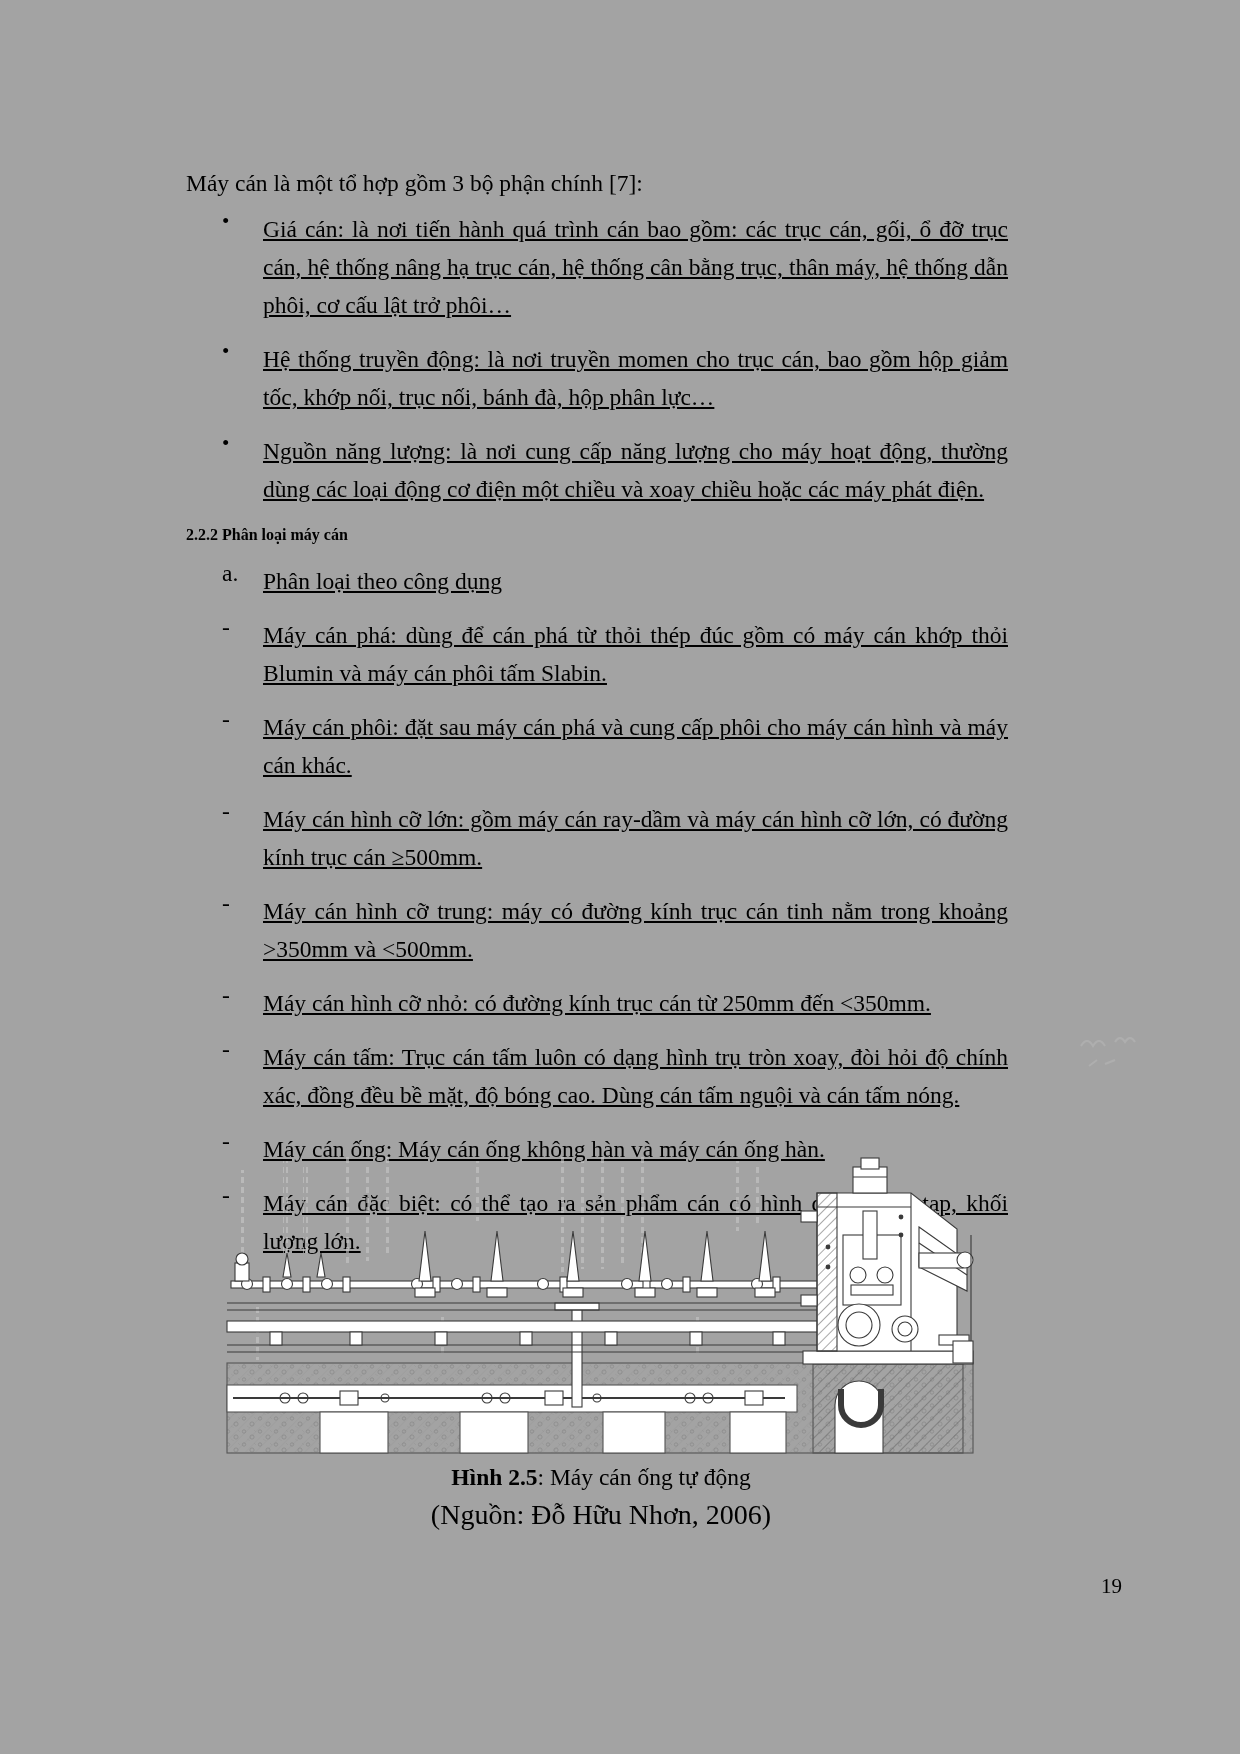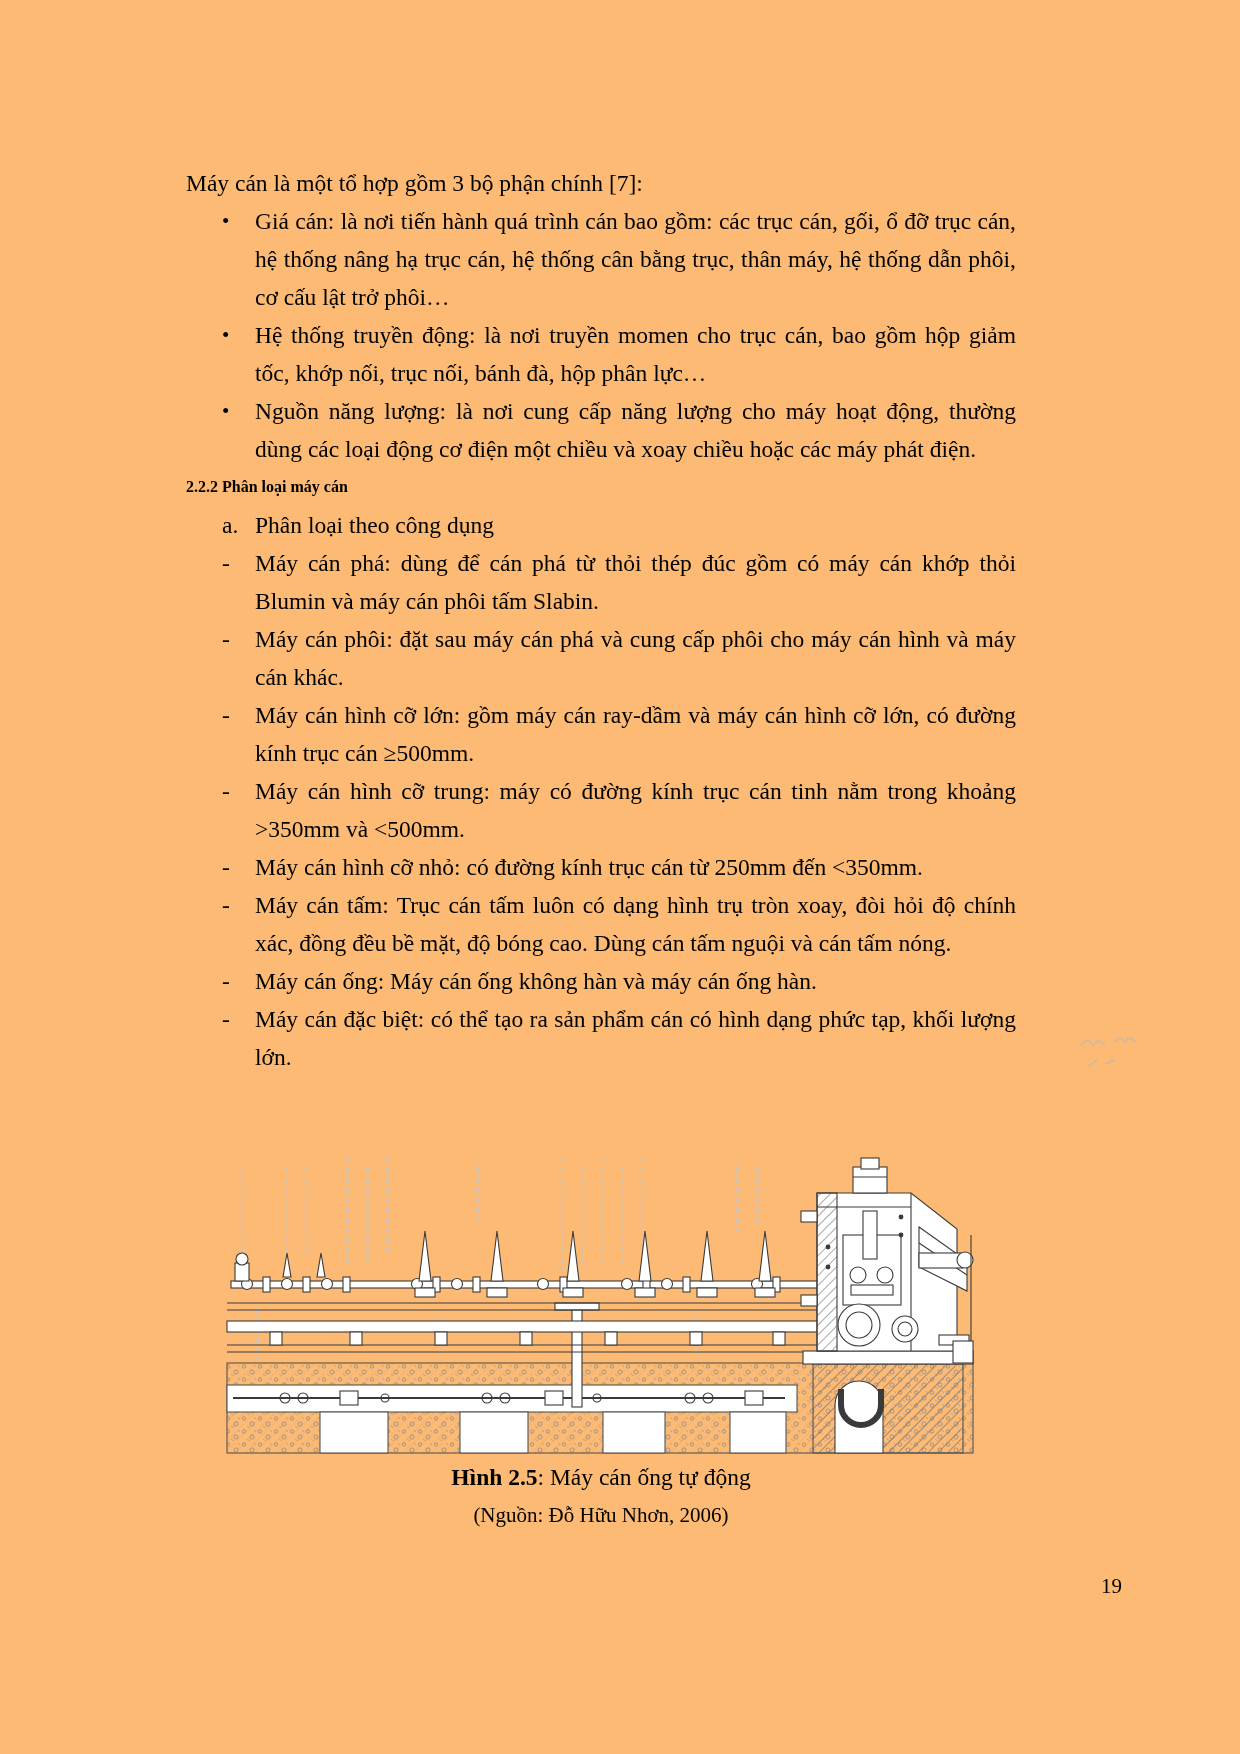--- a/index.html
+++ b/index.html
@@ -1,19 +1,19 @@
 <!DOCTYPE html>
 <html><head>
 <meta charset="utf-8">
 <style>
   html,body { margin:0; padding:0; background:#e8e8e8; }
   .page {
     position:relative;
     width:1240px; height:1754px;
-    background:#fdba74;
+    background:#a3a3a3;
     font-family:"Liberation Serif", serif;
     color:#000;
     overflow:hidden;
     margin:0 auto;
   }
   .content {
     position:absolute;
     left:186px; top:164px;
     width:830px;
     font-size:23.5px;
@@ -25,42 +25,42 @@
   .heading { margin:0; font-size:16px; font-weight:bold; text-align:left; }
   .li { display:flex; }
   .marker {
     flex:0 0 69px;
     width:69px;
     padding-left:36px;
     box-sizing:border-box;
     text-align:left;
   }
   .marker.bullet { font-size:21px; }
-  .li-text { flex:1; margin:0; text-align:justify; }
+  .li-text { flex:1; margin:8px; text-align:justify;text-decoration:underline; }
   .figure {
     position:absolute;
     left:225px; top:1155px;
     width:750px; height:300px;
     margin:0;
   }
   .caption {
     position:absolute;
     left:186px; top:1458px;
     width:830px;
     text-align:center;
     font-size:23.5px;
     line-height:38px;
   }
   .caption .cap-label { font-weight:bold; }
   .caption-source {
     position:absolute;
     left:186px; top:1496px;
     width:830px;
     text-align:center;
-    font-size:21px;
+    font-size:28px;
     line-height:38px;
   }
   .page-number {
     position:absolute;
     top:1574px; right:118px;
     font-size:21px;
   }
   .scan-artifact {
     position:absolute;
     left:1075px; top:1032px;

